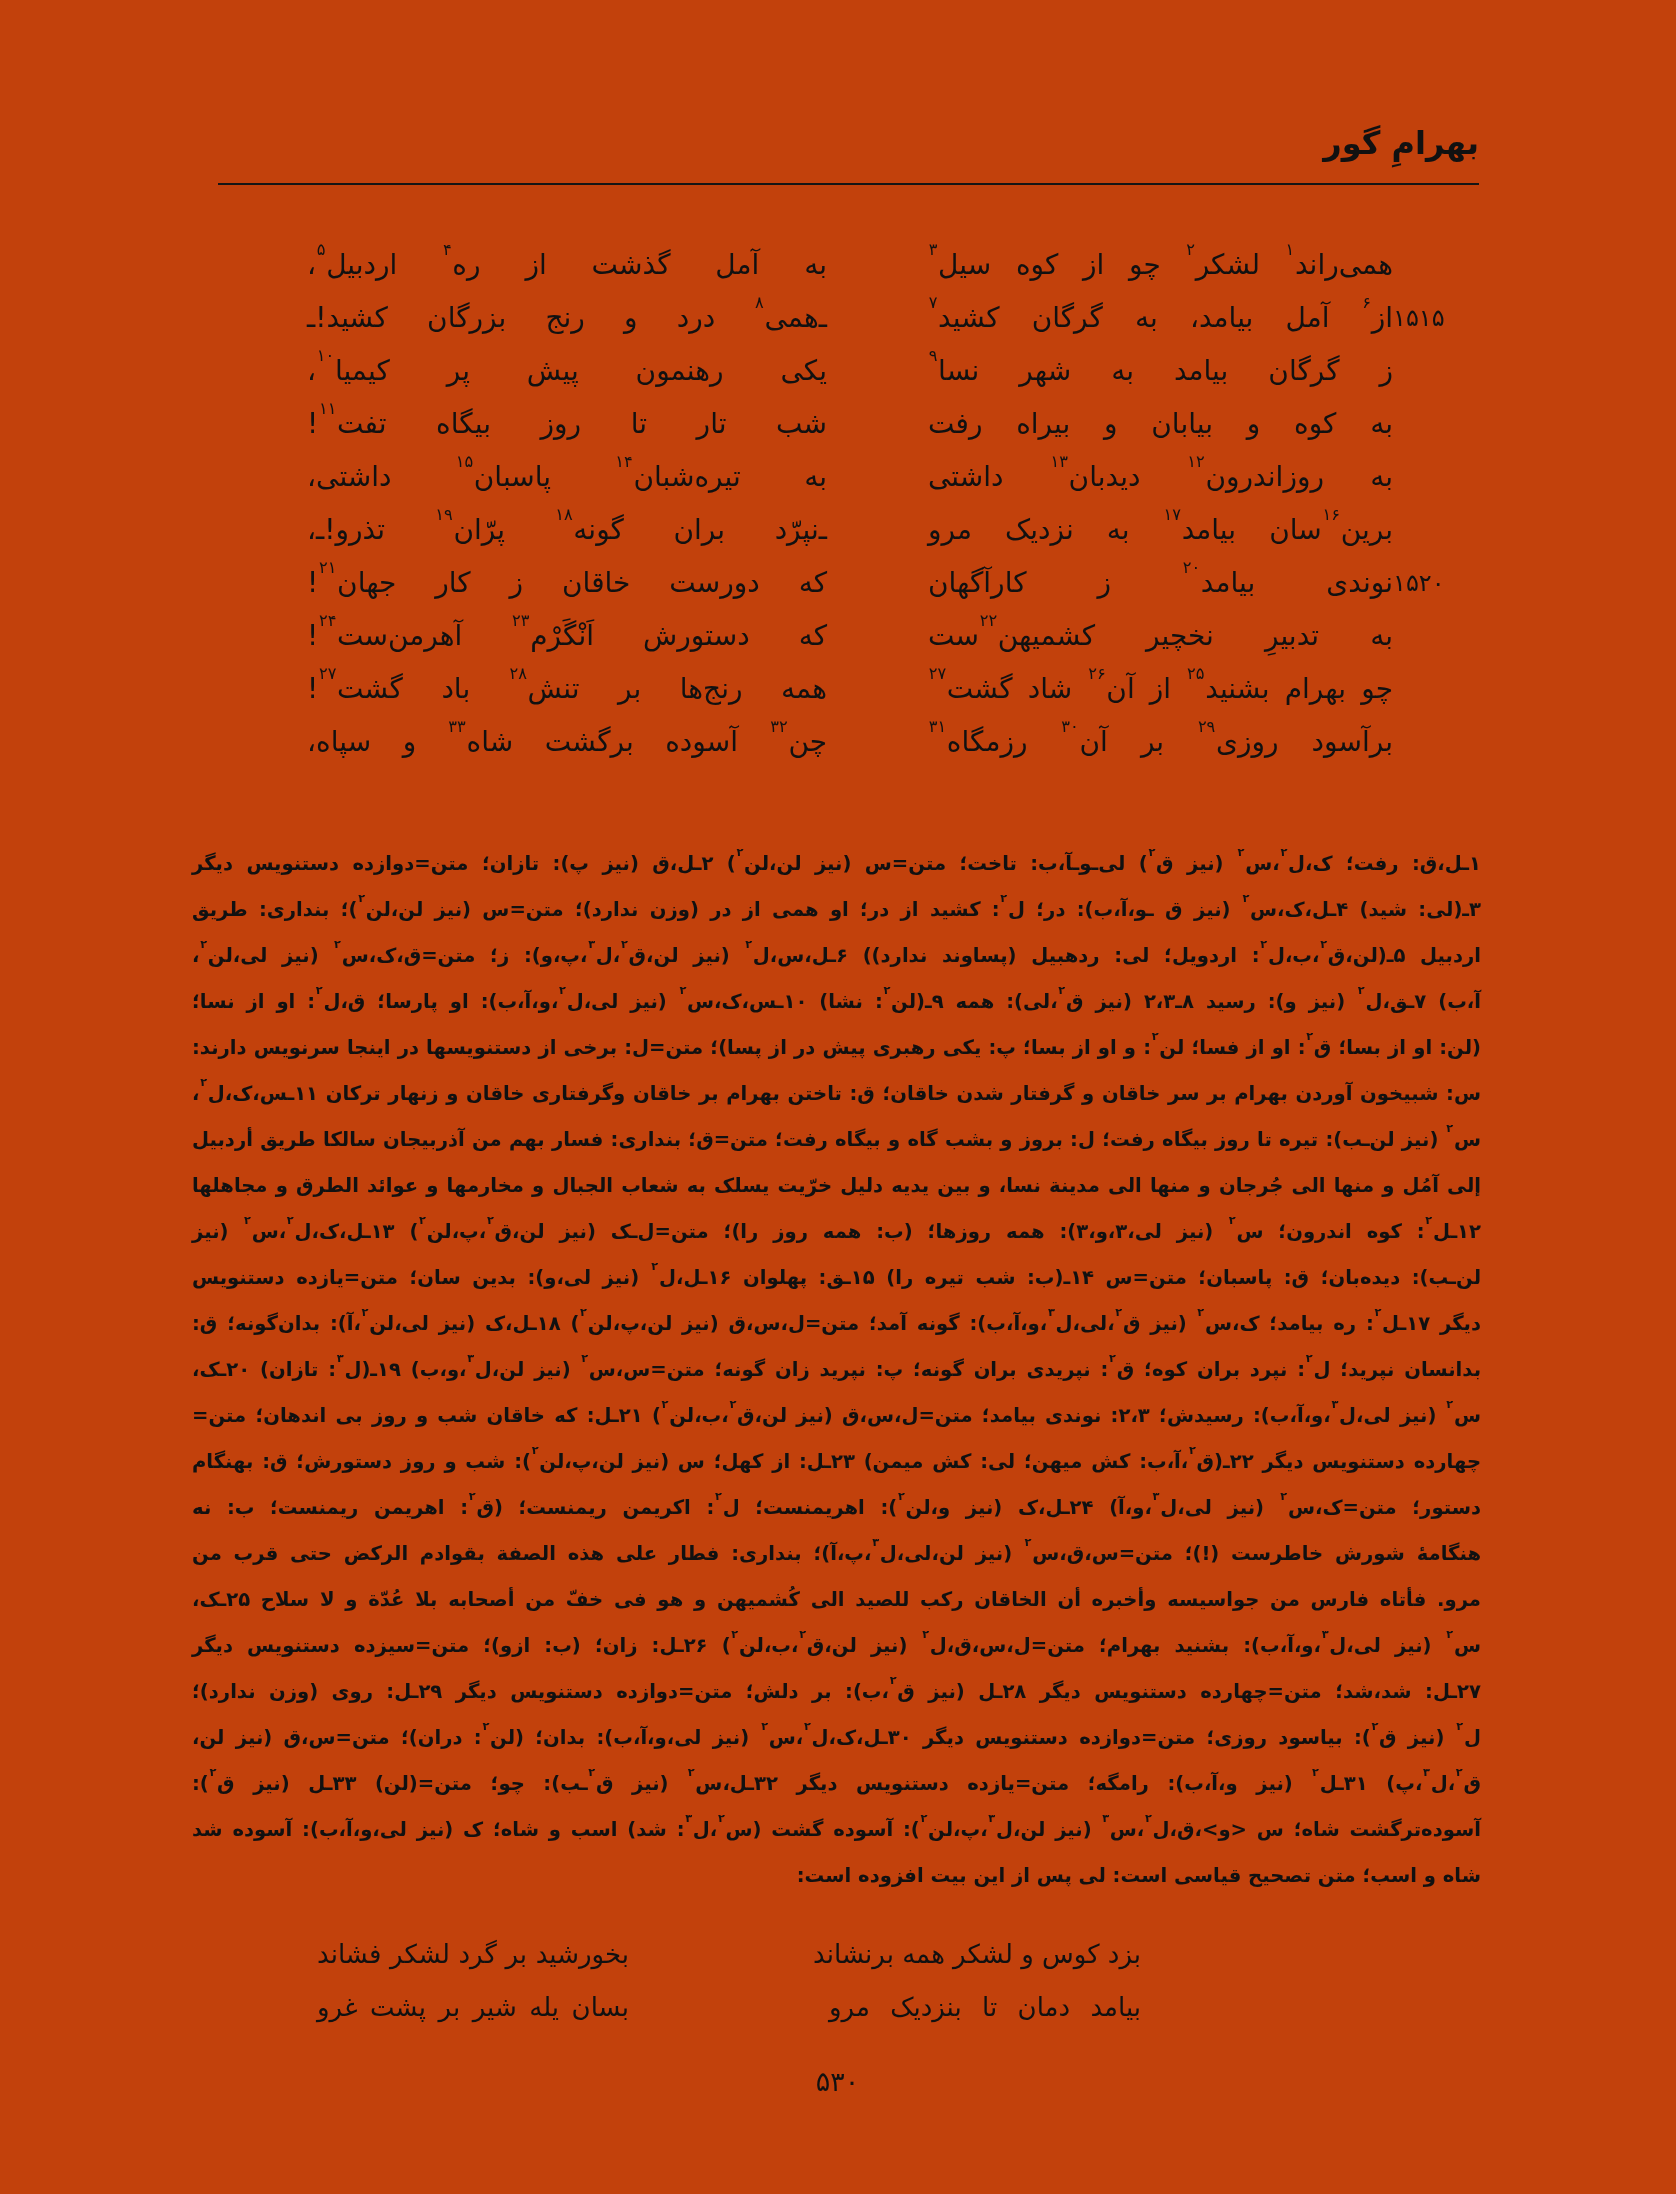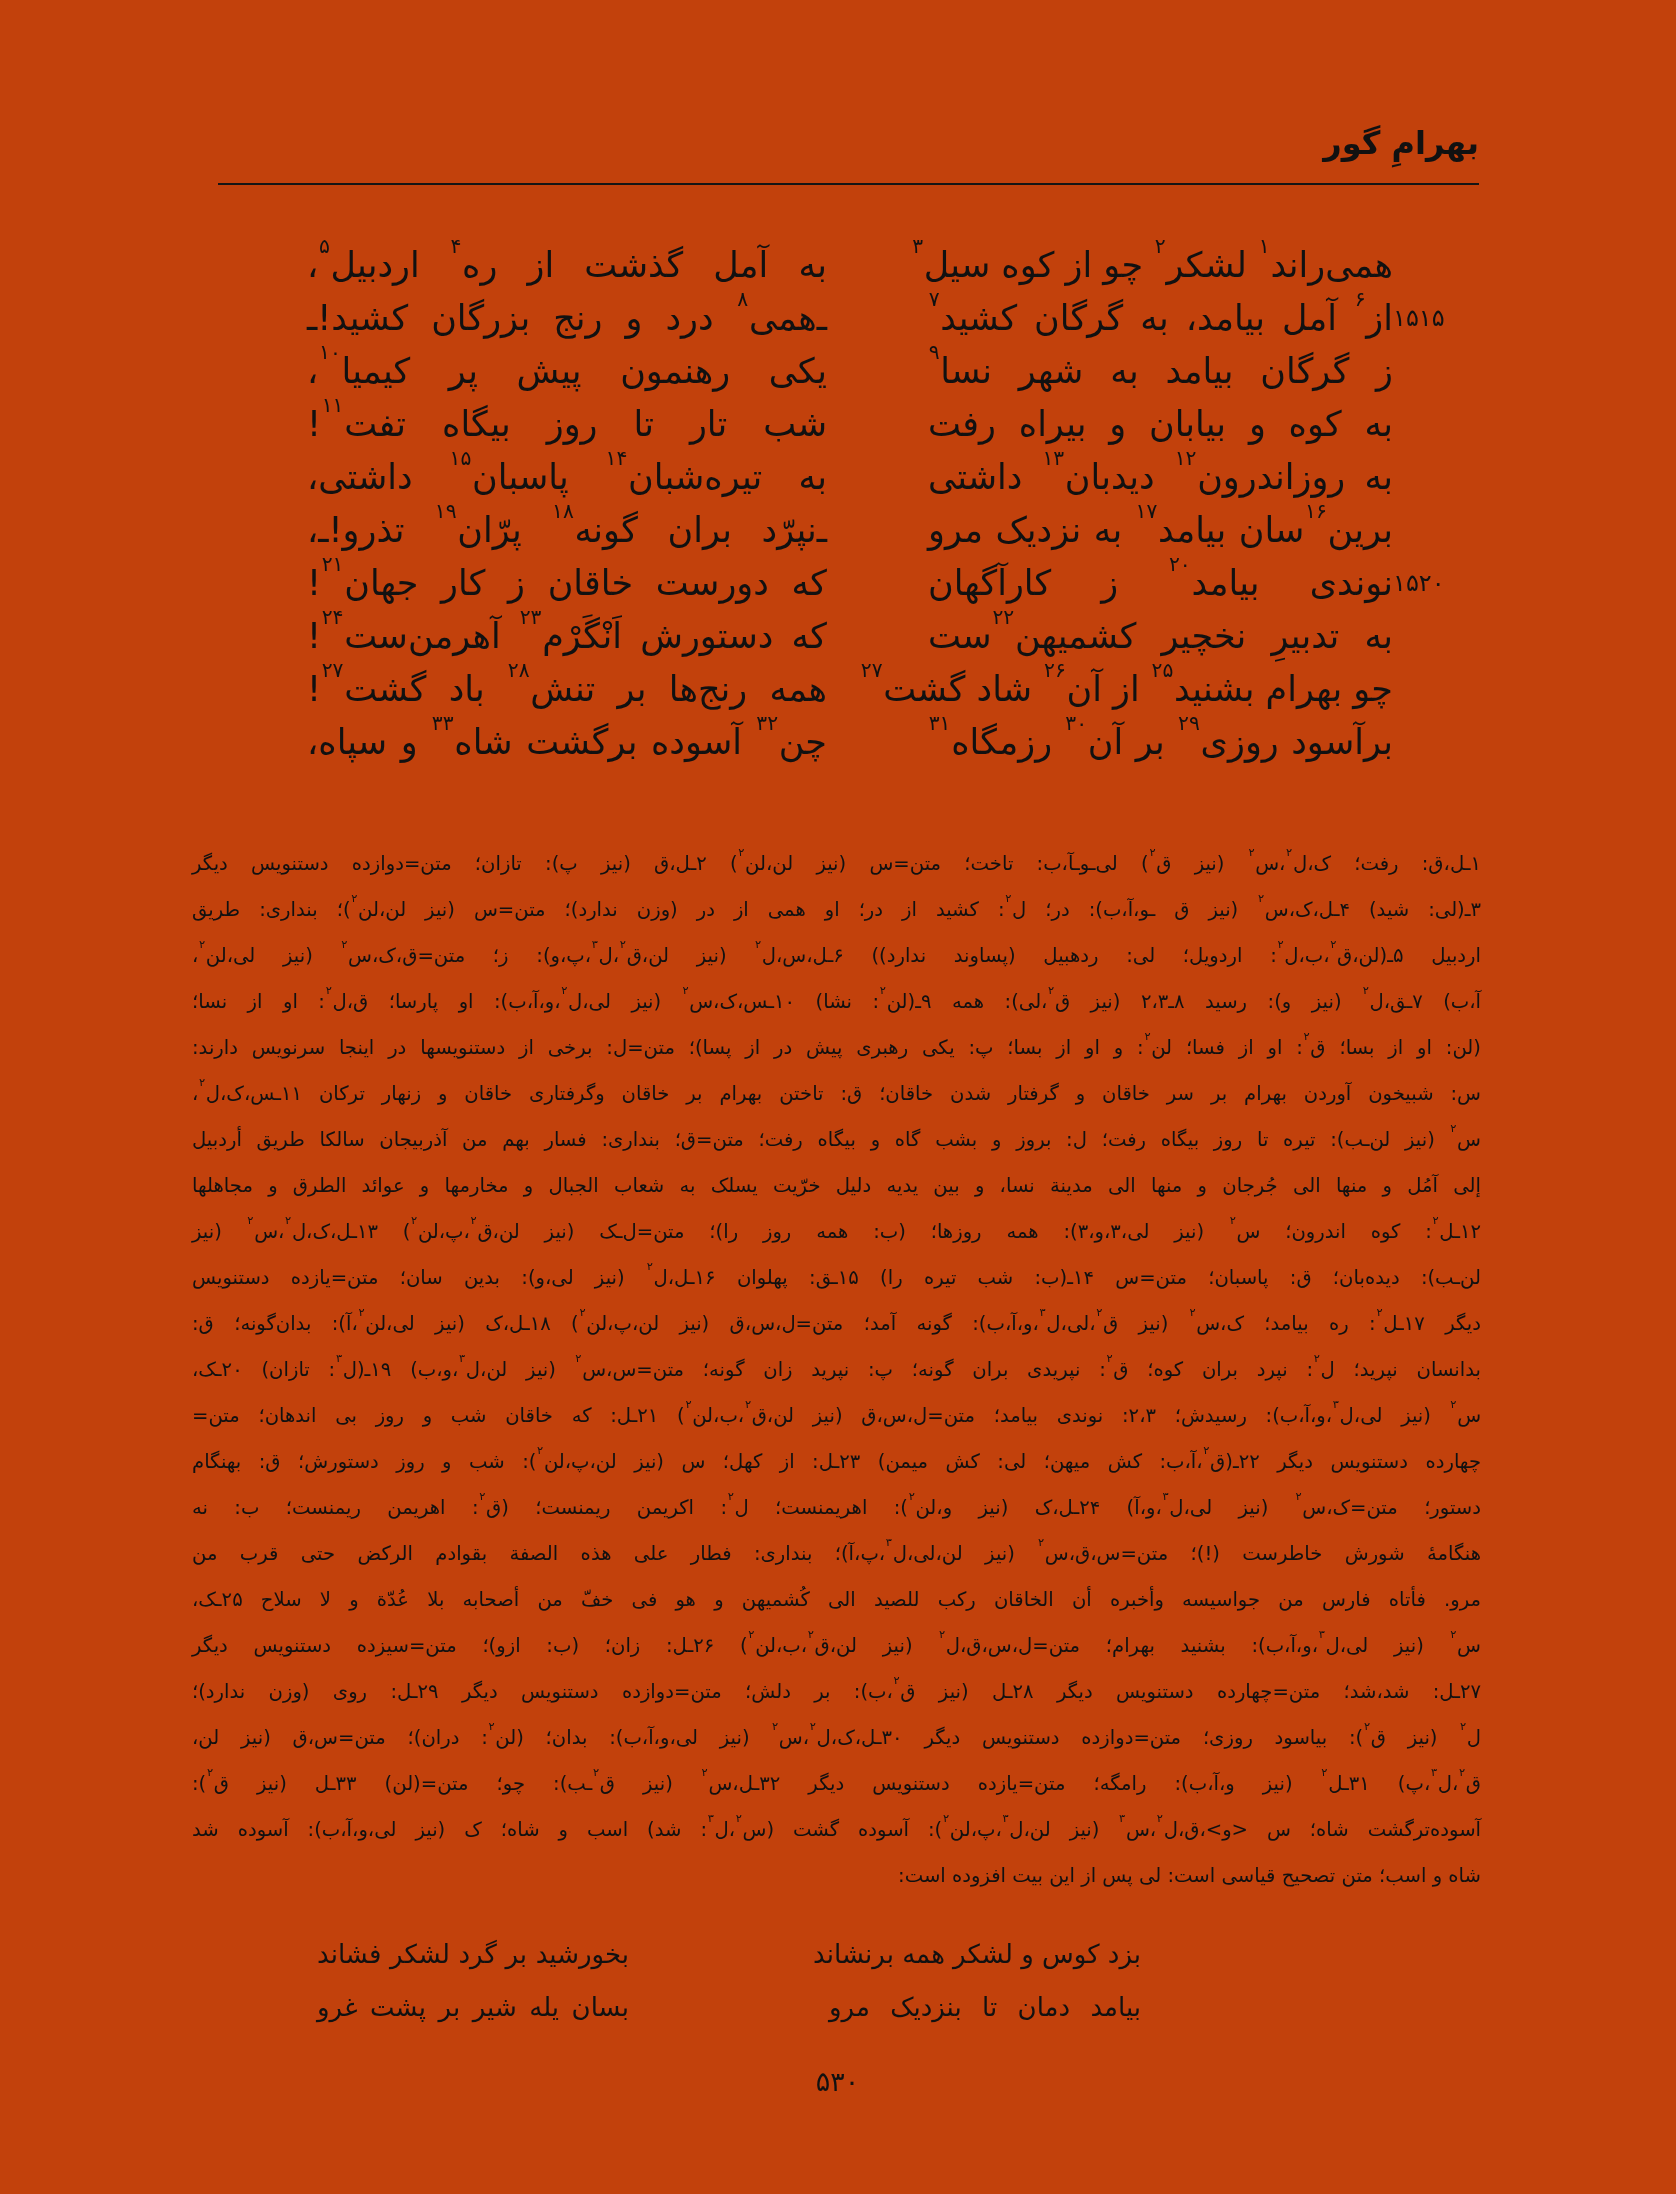--- a/index.html
+++ b/index.html
@@ -22,33 +22,33 @@
     width:1261px;height:2px;background:#151515;
   }
   
   .poem{position:absolute;top:238px;right:197px;width:1197px;}
   .vrow{display:flex;align-items:center;height:53px;}
   .vnum{
     width:86px;flex:0 0 86px;
     font-size:24px;text-align:left;
   }
   .hemi{
-    font-size:35px;
+    font-size:28px;
     text-align:justify;text-align-last:justify;
     white-space:nowrap;
   }
   .hr{width:465px;flex:0 0 465px;}
   .hl{width:520px;flex:0 0 520px;margin-right:101px;}
   sup{
     font-size:0.58em;
     position:relative;top:-0.55em;
     line-height:0;margin:0 0.7px;
   }
   
-  .apparatus{position:absolute;top:841px;right:195px;width:1289px;}
+  .apparatus{position:absolute;top:841px;right:195px;width:1289px;font-weight:bold;}
   .app-line{
     font-size:19.6px;
     height:46px;line-height:46px;
     white-space:nowrap;
     text-align:justify;text-align-last:justify;
   }
   .app-last{text-align-last:right;}
   
   .addendum{position:absolute;top:1927px;right:197px;width:1289px;}
   .add-row{display:flex;align-items:center;height:53px;}

